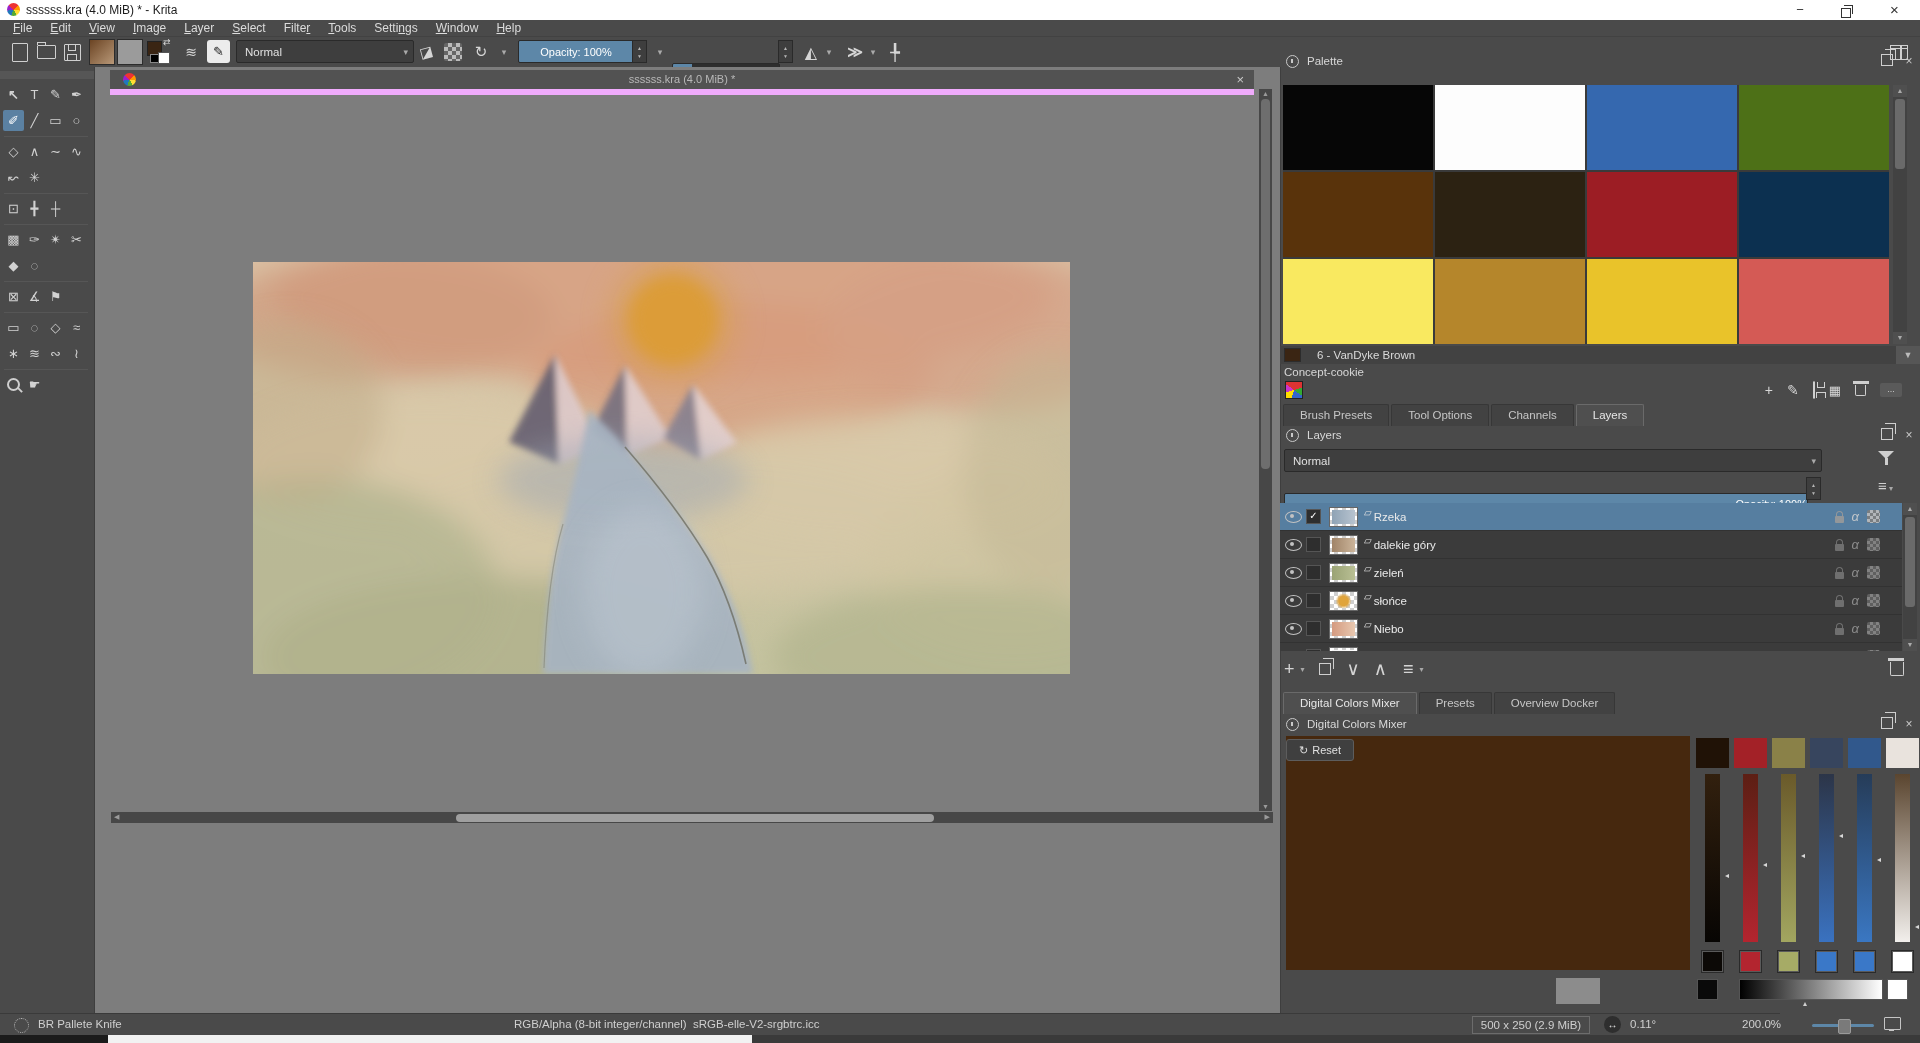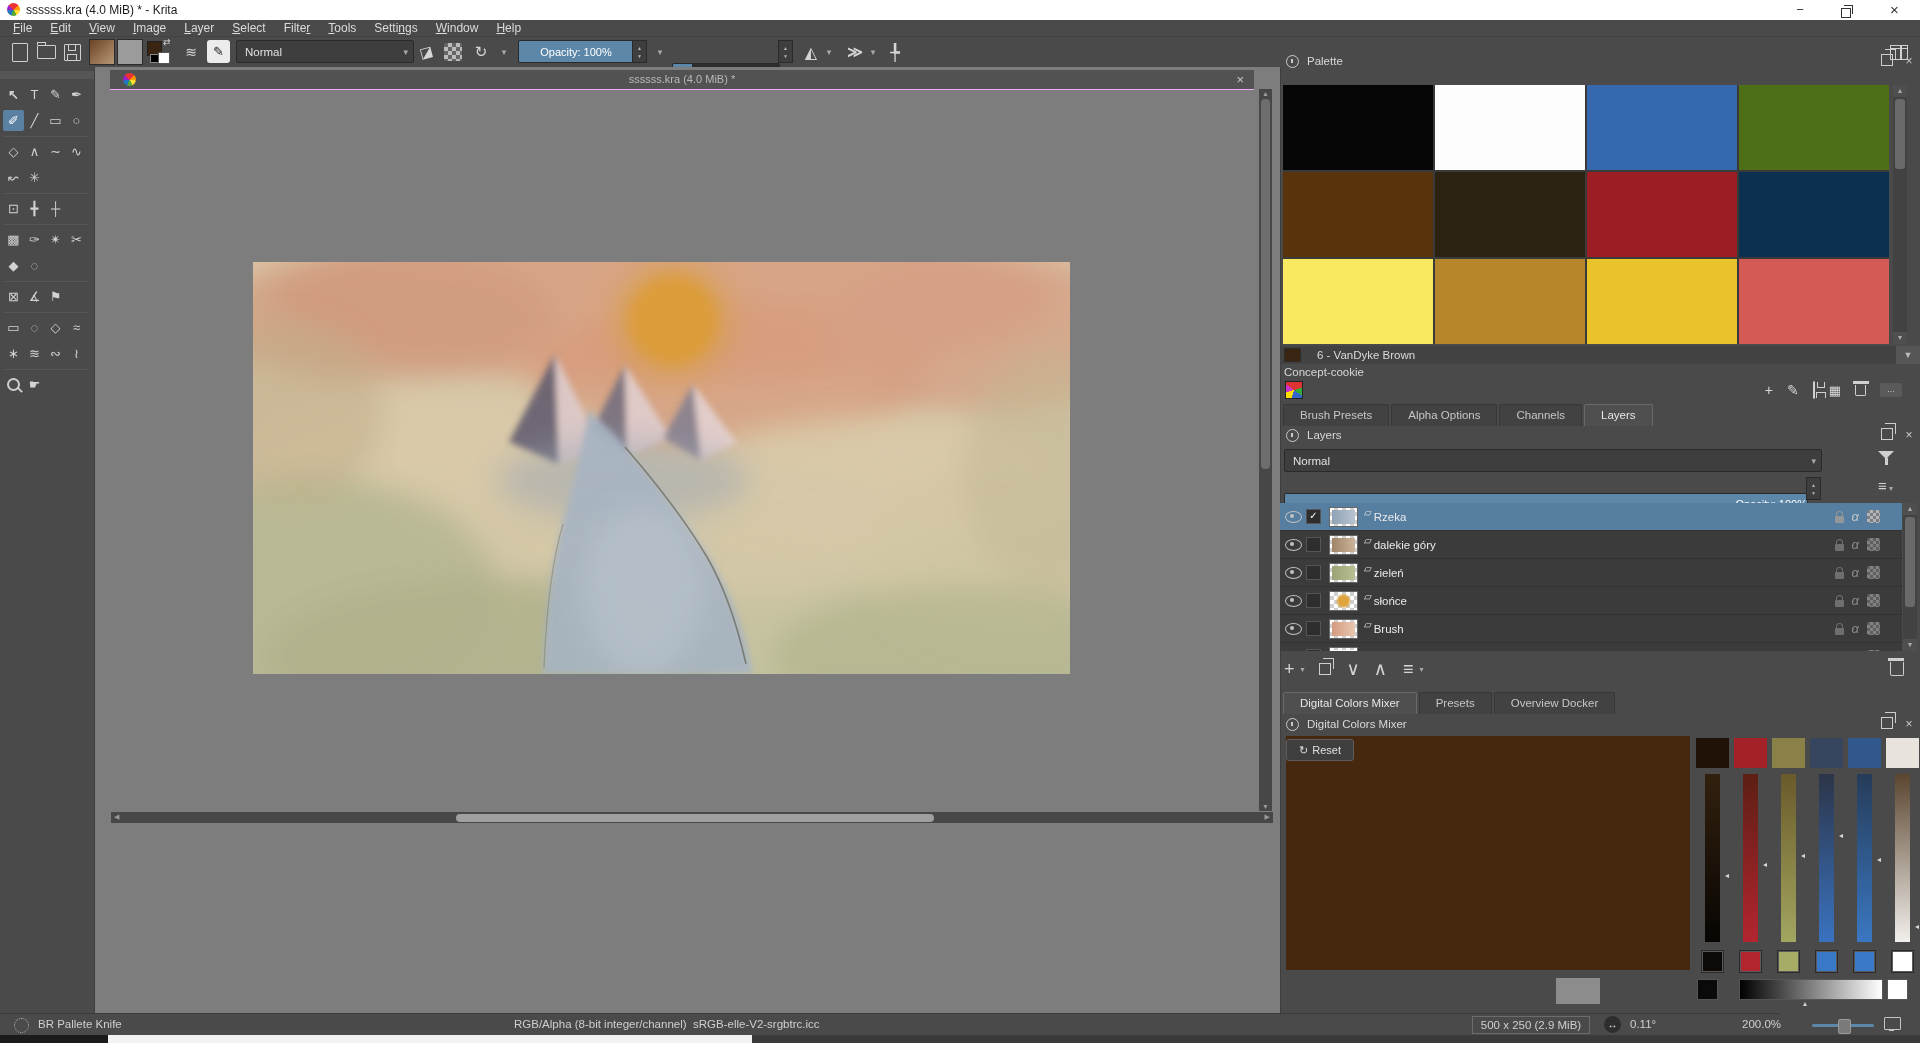--- a/index.html
+++ b/index.html
@@ -58,21 +58,21 @@
   .icon-ants{display:inline-block;width:13px;height:13px;border:1.2px dotted #b5b5b5;border-radius:50%;}
   
   #toolbox{left:0;top:67px;width:94px;height:946px;background:#4a4a4a;border-right:1px solid #3e3e3e;}
   #toolbox .grab{position:absolute;left:0;top:4px;width:94px;height:8px;background:#565656;}
   .tool-group{position:absolute;left:3px;display:flex;flex-wrap:wrap;width:90px;}
   .tool{width:21px;height:21px;display:flex;align-items:center;justify-content:center;font-size:13px;color:#d2d2d2;border-radius:2px;}
   .tool.selected{background:#5b81a2;color:#fff;}
   .tool-sep{position:absolute;left:4px;width:84px;height:1px;background:#565656;}
   
   #mdi{left:95px;top:67px;width:1185px;height:946px;background:#7d7d7d;}
-  #subtitle{left:110px;top:70px;width:1144px;height:19px;background:#525252;border-bottom:1px solid #f0abfc;}
+  #subtitle{left:110px;top:70px;width:1144px;height:19px;background:#525252;border-bottom:6px solid #f0abfc;}
   #subtitle .t{position:absolute;left:0;right:0;top:3px;text-align:center;font-size:11px;color:#b8b8b8;}
   #subtitle .x{position:absolute;right:10px;top:2px;color:#c9c9c9;font-size:13px;}
   #canvas{left:253px;top:262px;width:817px;height:412px;background:#d3c2a2;}
   
   #vscroll{left:1259px;top:89px;width:13px;height:722px;background:#474747;}
   #vscroll .thumb{position:absolute;left:2px;top:10px;width:9px;height:370px;background:#6e6e6e;border-radius:4px;}
   #vscroll .a{position:absolute;left:0;width:13px;font-size:7px;color:#9a9a9a;text-align:center;}
   #hscroll{left:111px;top:812px;width:1162px;height:11px;background:#474747;}
   #hscroll .thumb{position:absolute;top:1.5px;left:345px;width:478px;height:8px;background:#9f9f9f;border-radius:4px;}
   #hscroll .a{position:absolute;top:1px;font-size:7px;color:#9a9a9a;}
@@ -483,21 +483,21 @@
       <span class="ai"><span class="icon-floppy" style="width:12px;height:12px;"></span></span>
       <span class="ai" style="font-size:13px;">▦</span>
       <span class="ai"><span class="icon-trash" style="width:9px;height:10px;"></span></span>
       <span class="more">...</span>
     </span>
   </div>
   <div class="dots" style="left:1588px;top:398px;">......</div>
 
   <div class="tabrow" style="left:1283px;top:404px;" id="tabs-top">
       <span class="tab">Brush Presets</span>
-      <span class="tab">Alpha Options</span>
+      <span class="tab">Tool Options</span>
       <span class="tab">Channels</span>
       <span class="tab active">Layers</span>
     </div>
 
   <div class="dockhead" style="top:425px;">
     <span class="icon-lockdock" style="margin-left:6px;"></span>
     <span class="nm">Layers</span>
     <span class="sp"></span>
     <span class="hb"><span class="icon-dbl"></span></span>
     <span class="hb">×</span>
@@ -583,21 +583,21 @@
       </div>
       <div class="lrow">
         <span class="eyec">
           <span class="icon-eye"></span>
         </span>
         <span class="chk"></span>
         <span class="thumb">
           <i style="background: linear-gradient(90deg, rgb(212, 154, 128), rgb(232, 200, 176));"></i>
         </span>
         <span class="stylg">▱</span>
-        <span class="nm">Brush</span>
+        <span class="nm">Niebo</span>
         <span class="ric">
           <span class="icon-padlock"></span>
           <span class="alpha">α</span>
           <span class="inh"></span>
         </span>
       </div>
       <div class="lrow">
         <span class="eyec">
           <span class="icon-eye"></span>
         </span>

